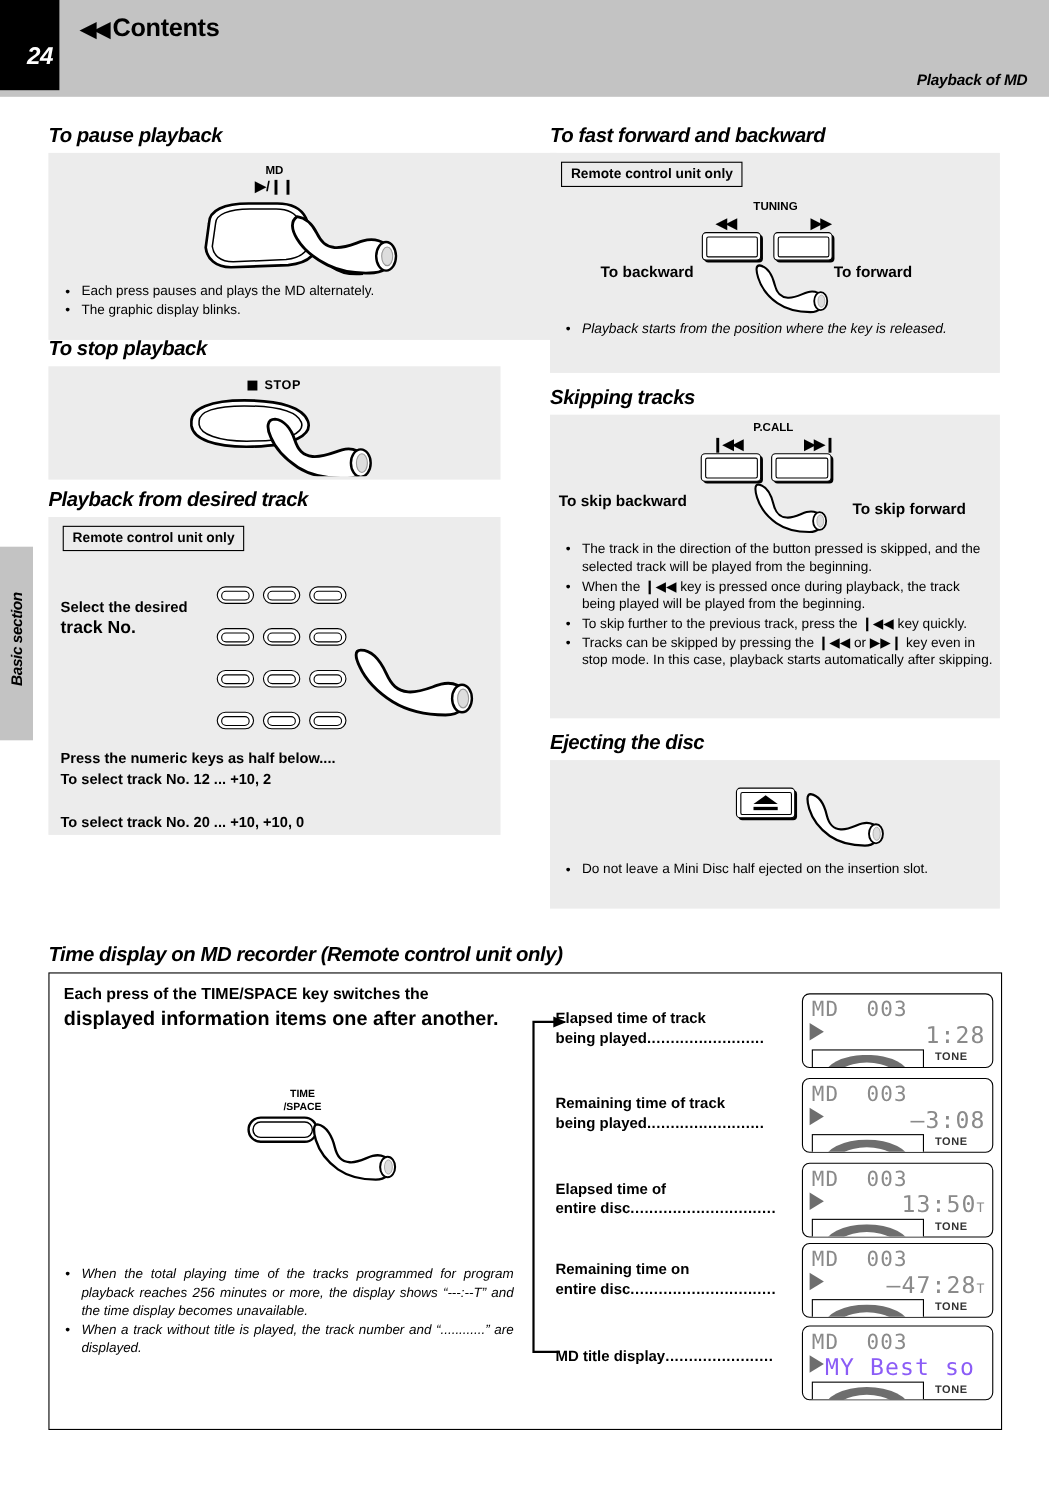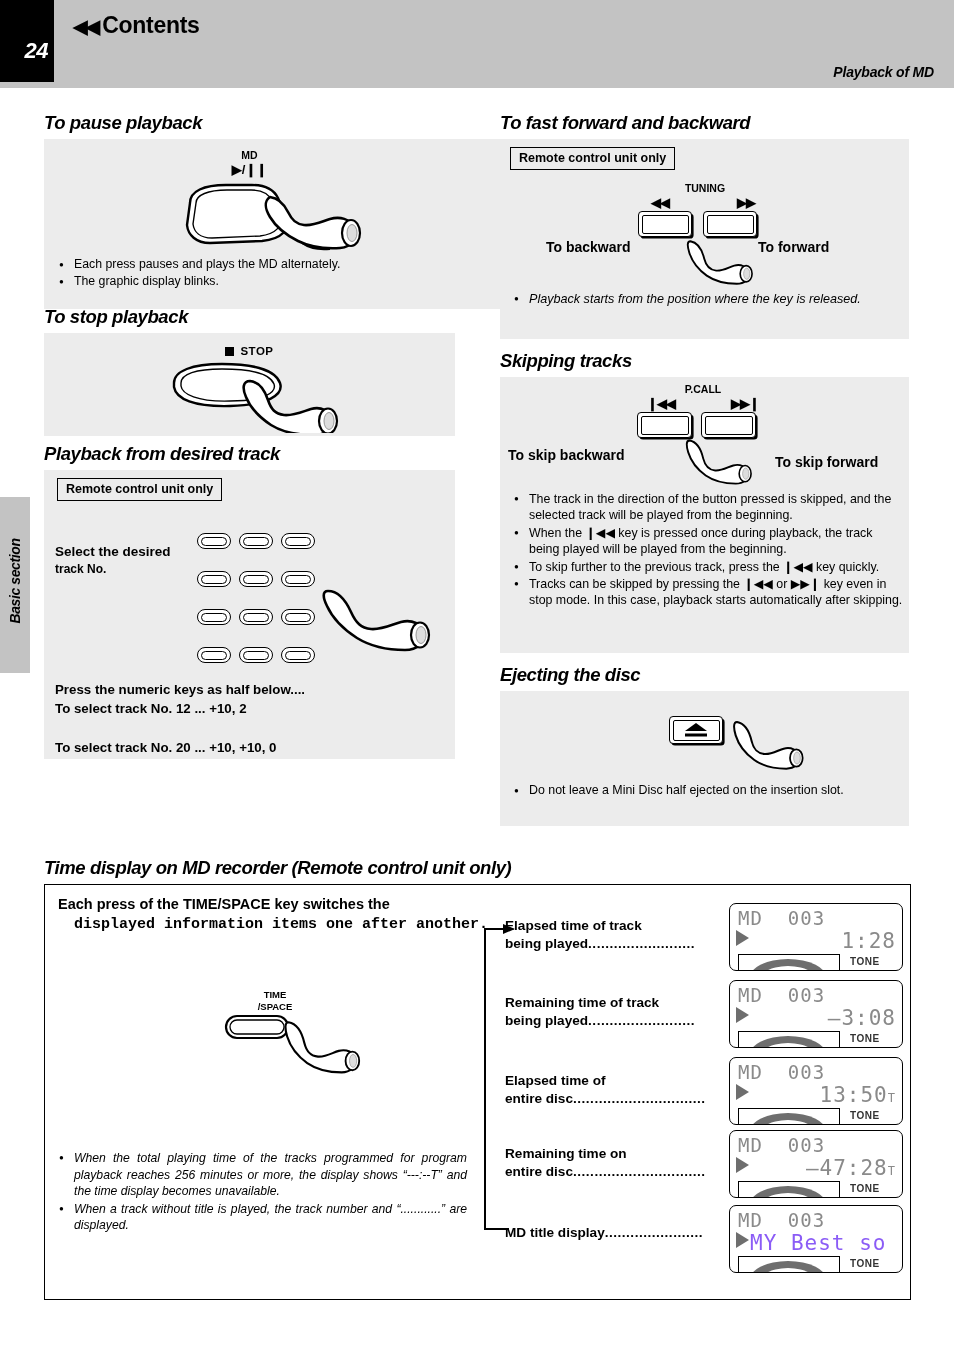--- a/index.html
+++ b/index.html
@@ -125,21 +125,21 @@
     <ellipse cx="164" cy="60" rx="9" ry="12.5" fill="#fff" stroke="#000" stroke-width="2.2"></ellipse>
     <ellipse cx="165" cy="60" rx="5" ry="8.5" fill="#ddd" stroke="#999" stroke-width="1"></ellipse>
   </svg>
 </div>
 
 <div class="h2" style="left:44px;top:443px;">Playback from desired track</div>
 <div class="panel" style="left:44px;top:470px;width:411px;height:289px;">
   <div class="rcbox" style="left:13px;top:8px;">Remote control unit only</div>
 
   <div class="lbl" style="left:11px;top:74px;font-size:13.5px;">Select the desired</div>
-  <div class="lbl" style="left:11px;top:92px;font-size:12px;">track No.</div>
+  <div class="lbl" style="left:11px;top:92px;font-size:16px;">track No.</div>
 
   <div>
     <div class="pill" style="left:153px;top:63px;"></div>
     <div class="pill" style="left:195px;top:63px;"></div>
     <div class="pill" style="left:237px;top:63px;"></div>
 
     <div class="pill" style="left:153px;top:101px;"></div>
     <div class="pill" style="left:195px;top:101px;"></div>
     <div class="pill" style="left:237px;top:101px;"></div>
 
@@ -238,21 +238,21 @@
   </svg>
   <div class="bullets" style="left:14px;top:92px;width:390px;font-size:12.4px;">
     <div class="li">Do not leave a Mini Disc half ejected on the insertion slot.</div>
   </div>
 </div>
 
 <div class="h2" style="left:44px;top:857px;font-size:18.5px;">Time display on MD recorder  (Remote control unit only)</div>
 <div class="bigbox" style="left:44px;top:884px;width:865px;height:414px;">
 
   <div class="lbl" style="left:13px;top:11px;font-size:14.5px;">Each press of the TIME/SPACE key switches the</div>
-  <div class="lbl" style="left:29px;top:31px;font-size:15px;font-family:Liberation Mono, monospace;">displayed information items one after another.</div>
+  <div class="lbl" style="left:13px;top:31px;font-size:18px;">displayed information items one after another.</div>
 
   <div class="smlbl" style="left:190px;top:104px;width:80px;font-size:9.5px;">TIME</div>
   <div class="smlbl" style="left:190px;top:116px;width:80px;font-size:9.5px;">/SPACE</div>
   <svg style="position:absolute;left:179px;top:128px;" width="120" height="56" viewBox="0 0 120 56">
     <rect x="2" y="3" width="62" height="22" rx="11" fill="#fff" stroke="#000" stroke-width="2.2"></rect>
     <rect x="6" y="7" width="54" height="14" rx="7" fill="#fff" stroke="#000" stroke-width="1.3"></rect>
   </svg>
   <svg style="position:absolute;left:235px;top:132px;" width="86" height="62" viewBox="0 0 120 84">
     <path d="M12 6 C24 8 31 22 34 35 C37 47 42 53 53 54 C64 55 74 48 82 46 C93 43 103 48 105 57 C107 68 98 76 86 76 C67 76 51 72 38 63 C24 53 14 39 10 26 C7 16 6 6 12 6 Z" fill="#fff" stroke="#000" stroke-width="3" stroke-linejoin="round"></path>
     <ellipse cx="101" cy="60" rx="9.5" ry="13" fill="#fff" stroke="#000" stroke-width="2.6"></ellipse>

